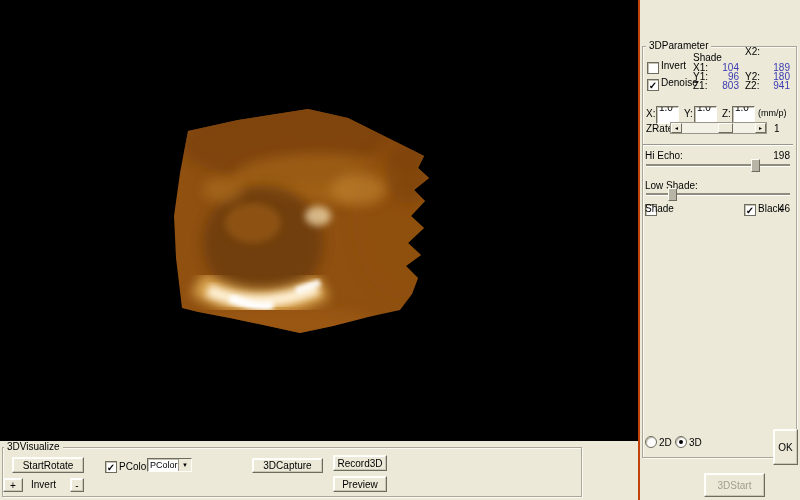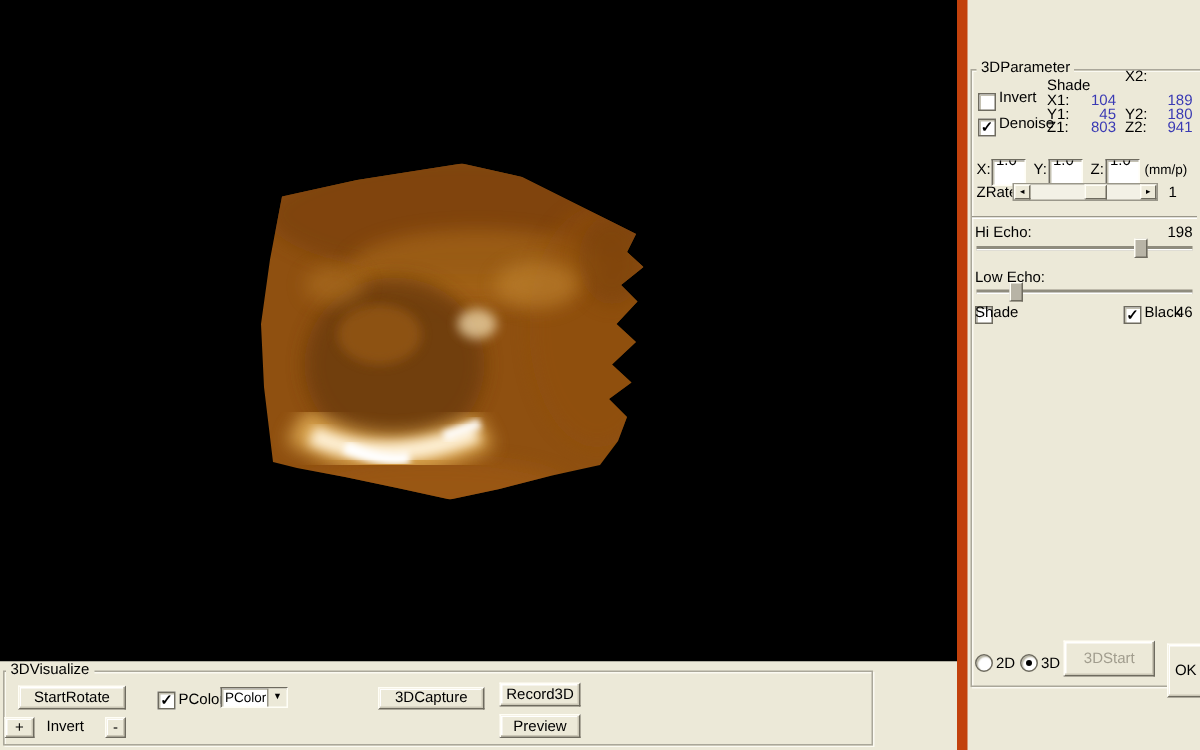--- a/index.html
+++ b/index.html
@@ -1,29 +1,29 @@
 <!DOCTYPE html>
 <html><head>
 <meta charset="utf-8">
 <style>
   html,body{margin:0;padding:0;}
   #app{position:relative;width:800px;height:500px;background:#ece9d8;
        font-family:"Liberation Sans",sans-serif;font-size:10px;color:#000;overflow:hidden;}
   .abs{position:absolute;}
   #viewport{left:0;top:0;width:638px;height:441px;background:#000;}
-  #right-panel{left:638px;top:0;width:162px;height:500px;background:#ece9d8;border-left:7px solid #c2410c;box-sizing:border-box;}
+  #right-panel{left:638px;top:0;width:162px;height:500px;background:#ece9d8;border-left:2px solid #c2410c;box-sizing:border-box;}
   #bottom-panel{left:0;top:441px;width:638px;height:44px;background:#ece9d8;}
   .groupbox{border:1px solid #aaa79a;box-shadow:1px 1px 0 #fbfaf2, inset 1px 1px 0 #fbfaf2;}
   .gb-label{background:#ece9d8;padding:0 3px;line-height:10px;z-index:2;}
   .lbl{line-height:10px;white-space:nowrap;}
   .val-blue{color:#3a3ab4;}
   .btn{background:#ece9d8;border:1px solid;border-color:#fffef6 #6e6b5f #6e6b5f #fffef6;
        box-shadow:inset -1px -1px 0 #cbc7b6, inset 1px 1px 0 #fff;
        display:flex;align-items:center;justify-content:center;box-sizing:border-box;cursor:default;}
-  .btn.disabled{color:#a19d8e;}
+  .btn.disabled{color:#a19d8e;margin-top:46px;}
   .tin{background:#fff;border:1px solid;border-color:#6e6b5f #fffef6 #fffef6 #6e6b5f;
        box-shadow:inset 1px 1px 0 #c4c1b2;box-sizing:border-box;font-family:"Liberation Sans",sans-serif;
        font-size:10px;padding:0 1px 16px 2px;}
   .cb{width:10px;height:10px;background:#fff;border:1px solid #6e6b5f;
       box-shadow:inset 1px 1px 0 #c4c1b2;box-sizing:content-box;
       display:flex;align-items:center;justify-content:center;}
   .cb .check{font-size:10px;line-height:9px;font-weight:bold;}
   .radio{width:10px;height:10px;border-radius:50%;background:#fff;border:1px solid #6e6b5f;
       box-shadow:inset 1px 1px 1px #b8b5a4;display:flex;align-items:center;justify-content:center;}
   .radio .dot{width:4px;height:4px;border-radius:50%;background:#000;}
@@ -97,21 +97,21 @@
       <span class="check">✓</span>
     </div>
     <div class="abs lbl" style="left:21px;top:78px;">Denoise</div>
 
     <div class="abs lbl" style="left:53px;top:53px;">Shade</div>
     <div class="abs lbl" style="left:53px;top:63px;">X1:</div>
     <div class="abs lbl val-blue" style="left:73px;top:63px;width:26px;text-align:right;">104</div>
     <div class="abs lbl" style="left:105px;top:47px;">X2:</div>
     <div class="abs lbl val-blue" style="left:124px;top:63px;width:26px;text-align:right;">189</div>
     <div class="abs lbl" style="left:53px;top:72px;text-align:right;">Y1:</div>
-    <div class="abs lbl val-blue" style="left:73px;top:72px;width:26px;text-align:right;">45</div>
+    <div class="abs lbl val-blue" style="left:73px;top:72px;width:26px;text-align:right;">96</div>
     <div class="abs lbl" style="left:105px;top:72px;">Y2:</div>
     <div class="abs lbl val-blue" style="left:124px;top:72px;width:26px;text-align:right;">180</div>
     <div class="abs lbl" style="left:53px;top:81px;">Z1:</div>
     <div class="abs lbl val-blue" style="left:73px;top:81px;width:26px;text-align:right;">803</div>
     <div class="abs lbl" style="left:105px;top:81px;">Z2:</div>
     <div class="abs lbl val-blue" style="left:124px;top:81px;width:26px;text-align:right;">941</div>
 
     <div class="abs lbl" style="left:6px;top:109px;">X:</div>
     <input class="abs tin" style="left: 16px; top: 106px; width: 23px; height: 13px;" value="1.0">
     <div class="abs lbl" style="left:44px;top:109px;">Y:</div>
@@ -132,21 +132,21 @@
     </div>
     <div class="abs lbl" style="left:134px;top:124px;">1</div>
 
     <div class="abs sep" style="left:3px;top:144px;width:150px;"></div>
 
     <div class="abs lbl" style="left:5px;top:151px;">Hi Echo:</div>
     <div class="abs lbl" style="left:115px;top:151px;width:35px;text-align:right;">198</div>
     <div class="abs track" style="left:6px;top:164px;width:144px;"></div>
     <div class="abs thumb" style="left:111px;top:159px;"></div>
 
-    <div class="abs lbl" style="left:5px;top:181px;">Low Echo:</div>
+    <div class="abs lbl" style="left:5px;top:181px;">Low Shade:</div>
     <div class="abs lbl" style="left:115px;top:181px;width:35px;text-align:right;margin-top:23px;">46</div>
     <div class="abs track" style="left:6px;top:193px;width:144px;"></div>
     <div class="abs thumb" style="left:28px;top:188px;"></div>
 
     <div class="abs cb" style="left:5px;top:204px;"></div>
     <div class="abs lbl" style="left:5px;top:204px;">Shade</div>
     <div class="abs cb" style="left:104px;top:204px;">
       <span class="check">✓</span>
     </div>
     <div class="abs lbl" style="left:118px;top:204px;">Black</div>

